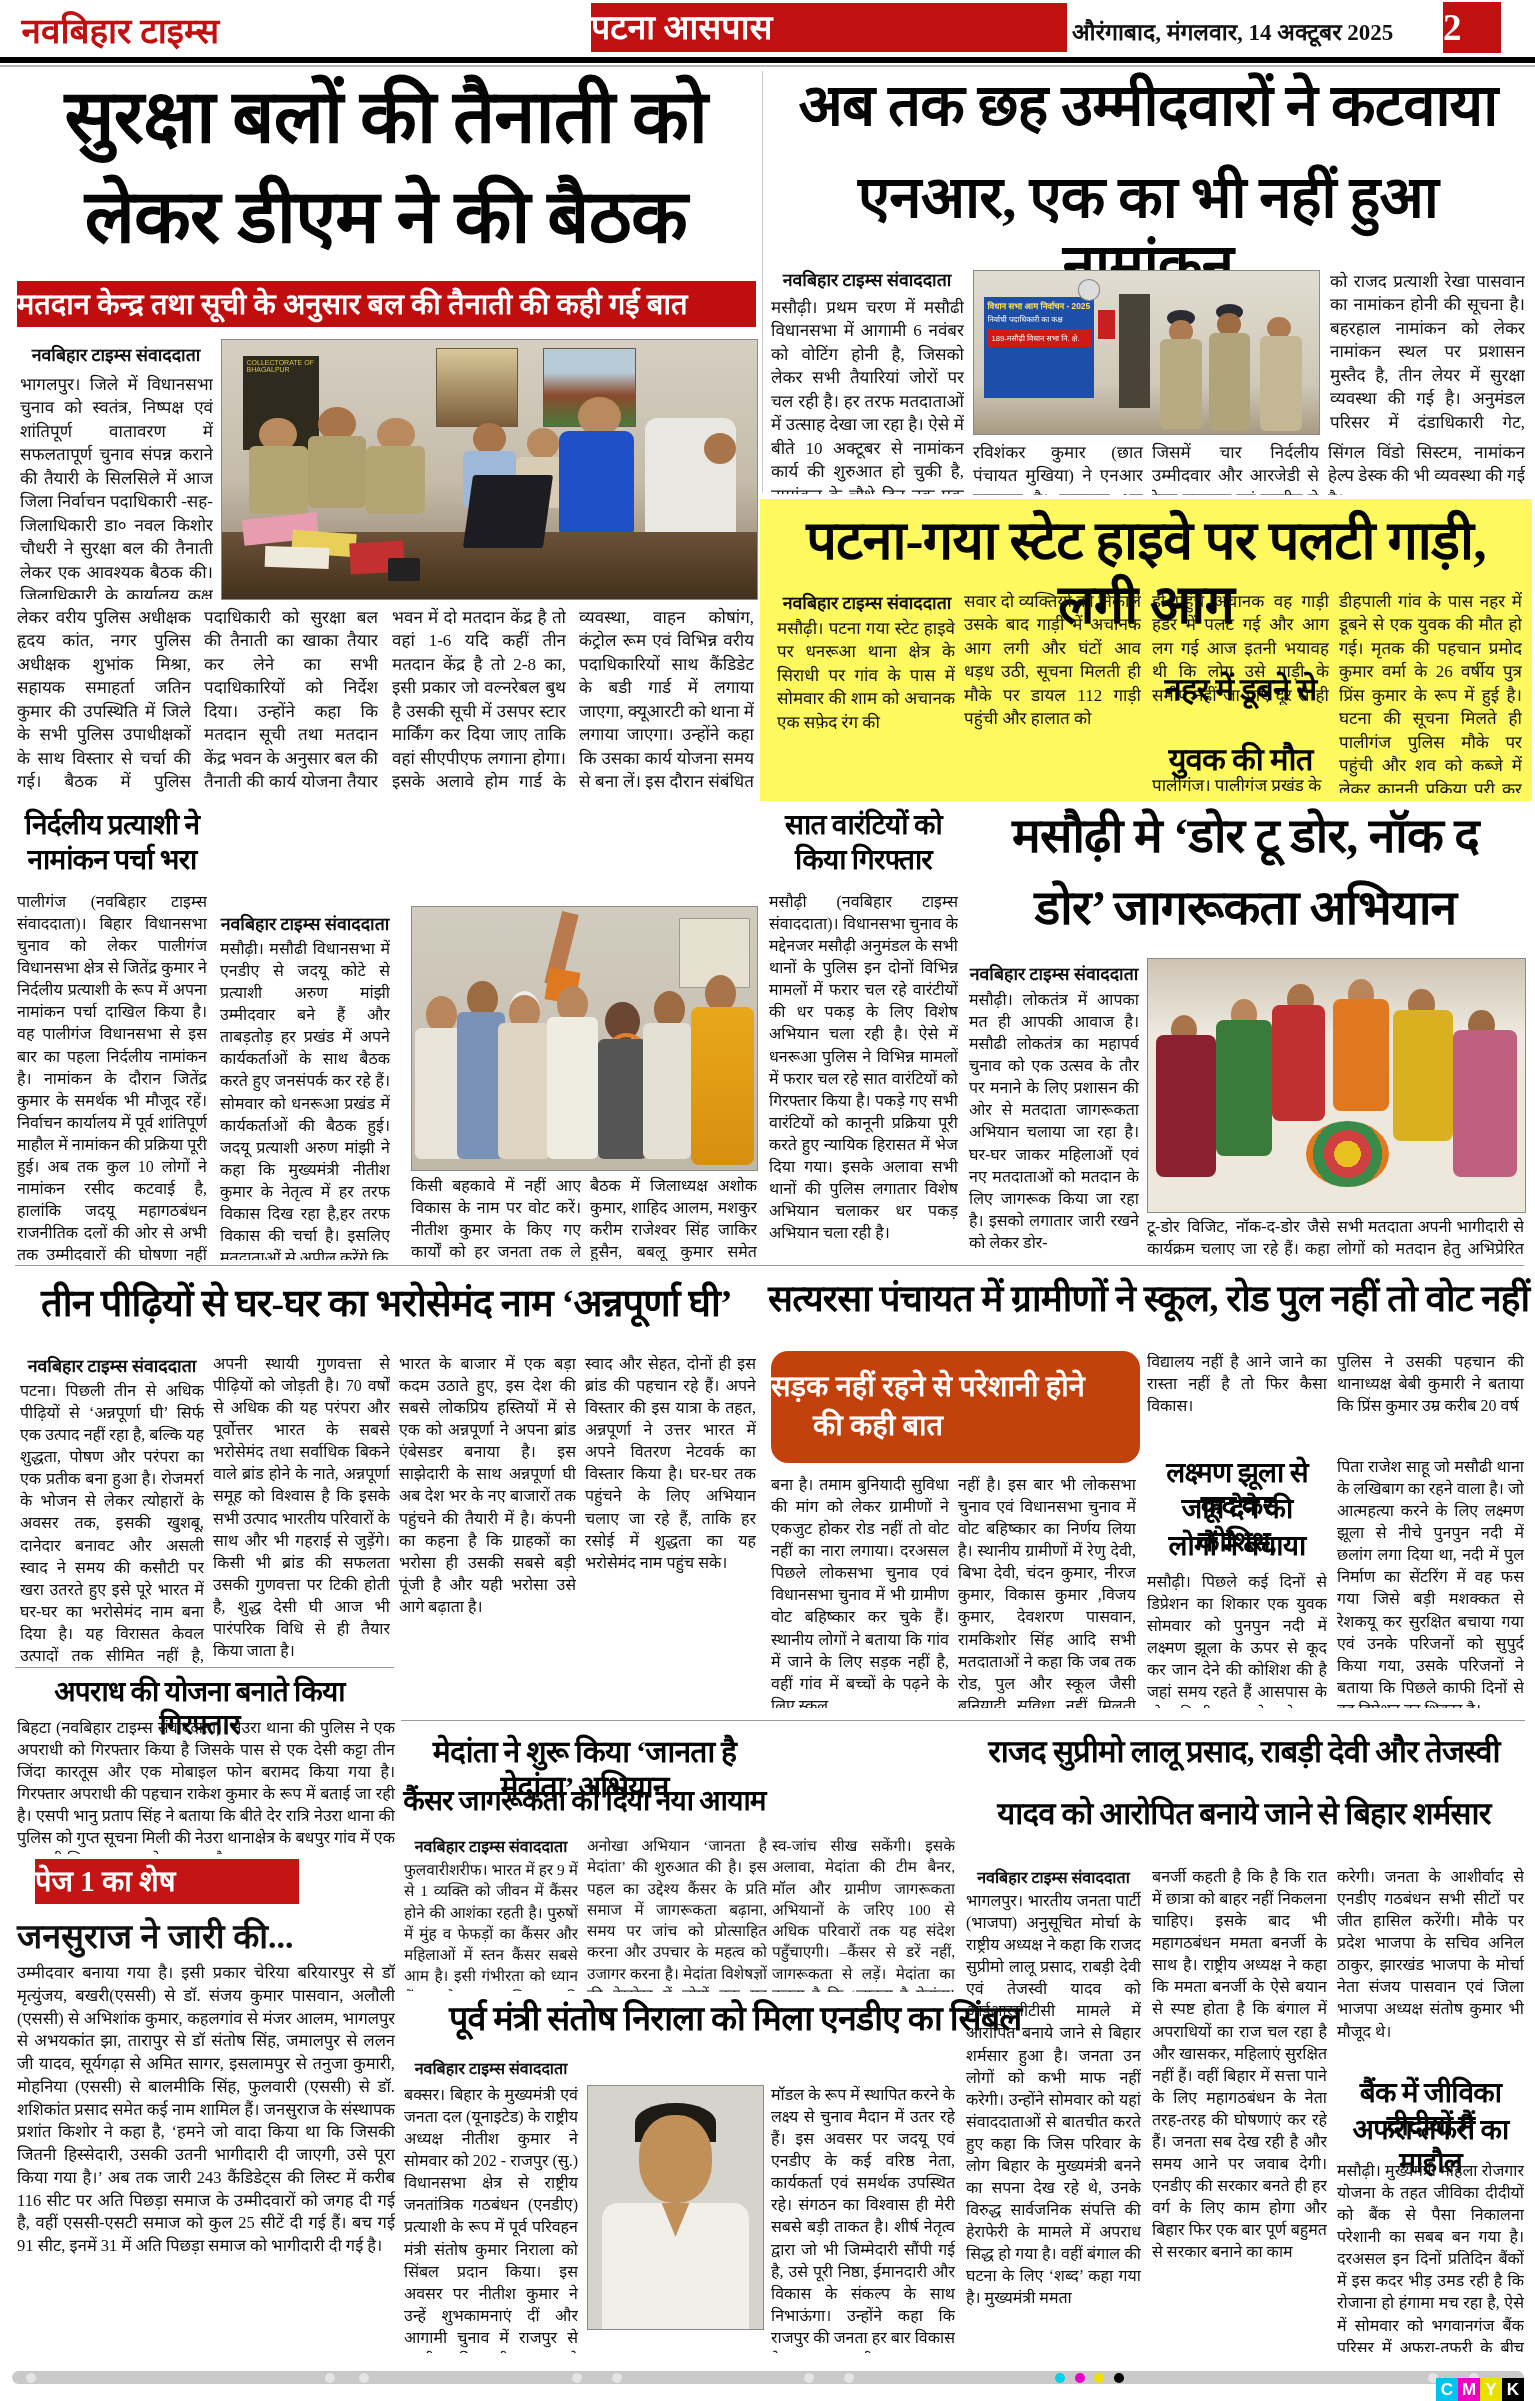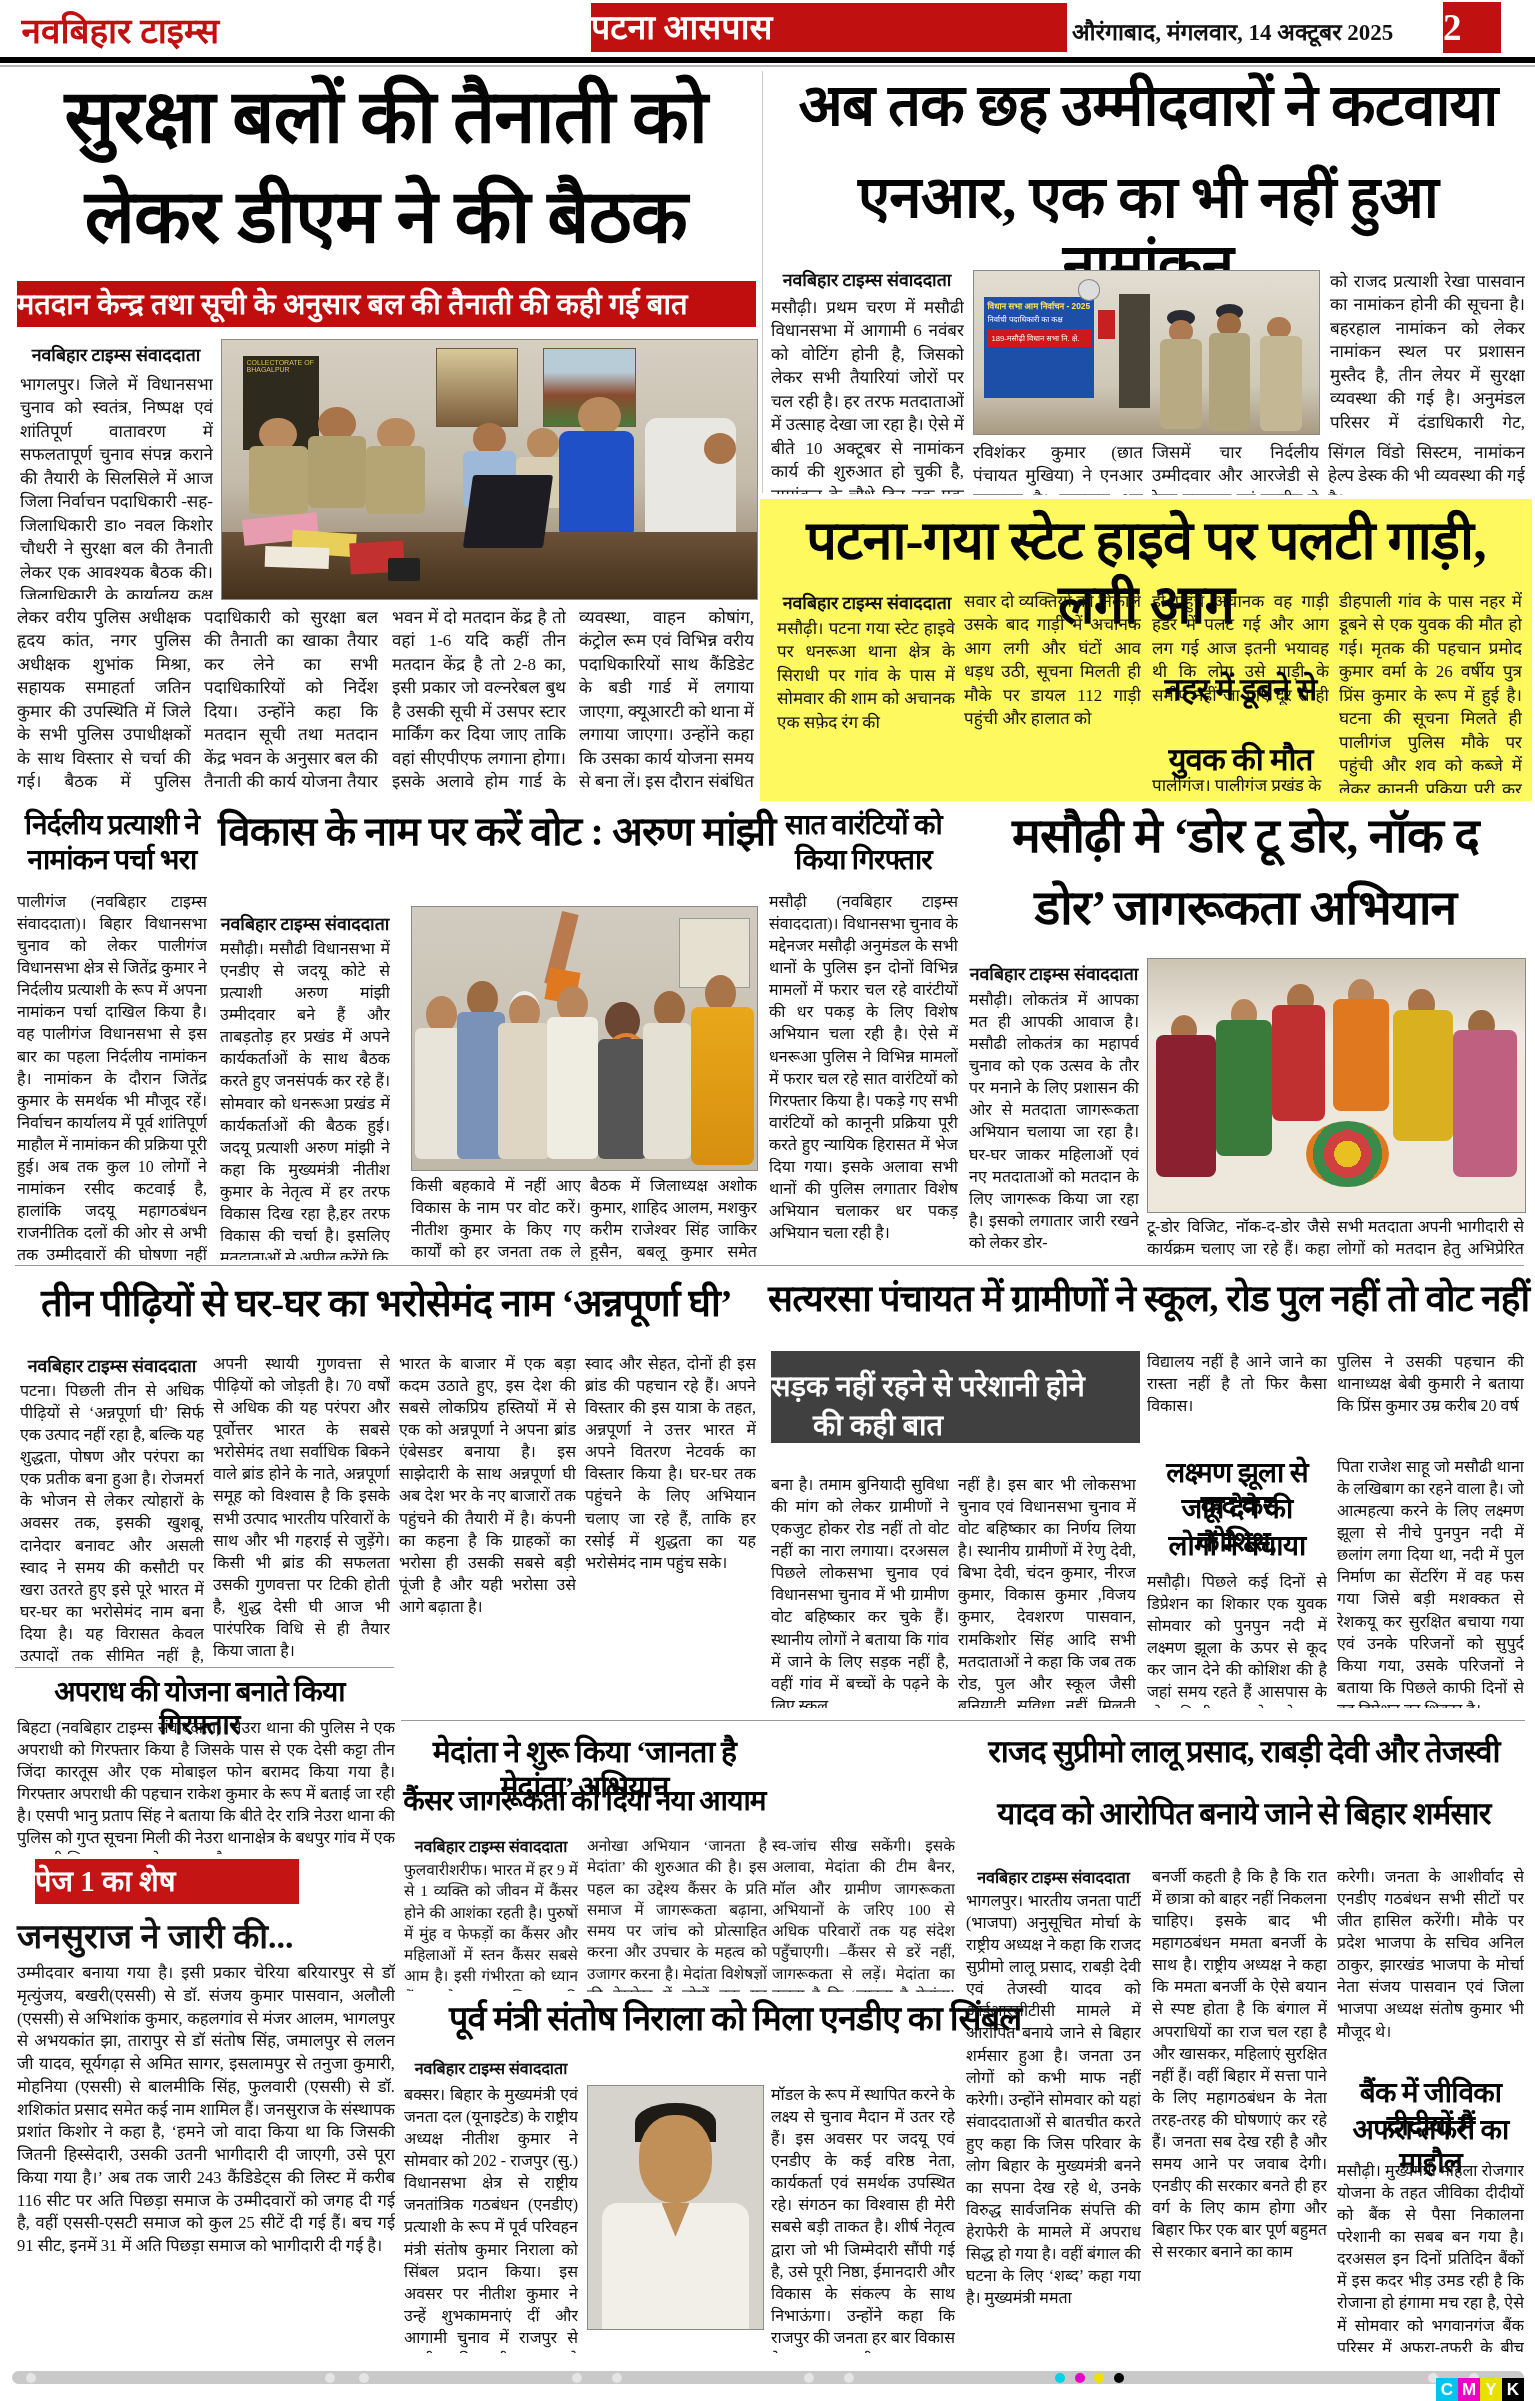--- a/index.html
+++ b/index.html
@@ -108,21 +108,20 @@
   <div class="abs bt" style="left:1152px;top:590px;width:177px;height:115px;">ही पहुंचे अचानक वह गाड़ी हंडर में पलट गई और आग लग गई आज इतनी भयावह थी कि लोग उसे गाड़ी के समीप नहीं जा पाए दूर से ही किसी तरह से आग पर काबू पाने की कोशिश की।</div>
   <div class="abs hl" style="left:1152px;top:672px;width:177px;font-size:31px;">नहर में डूबने से</div>
   <div class="abs hl" style="left:1152px;top:742px;width:177px;font-size:31px;">युवक की मौत</div>
   <div class="abs bt" style="left:1152px;top:774px;width:177px;height:23px;">पालीगंज। पालीगंज प्रखंड के</div>
   <div class="abs bt" style="left:1339px;top:590px;width:183px;height:203px;">डीहपाली गांव के पास नहर में डूबने से एक युवक की मौत हो गई। मृतक की पहचान प्रमोद कुमार वर्मा के 26 वर्षीय पुत्र प्रिंस कुमार के रूप में हुई है। घटना की सूचना मिलते ही पालीगंज पुलिस मौके पर पहुंची और शव को कब्जे में लेकर कानूनी प्रक्रिया पूरी कर शव को पोस्टमार्टम के लिए अनुमंडलीय अस्पताल पालीगंज भेज दिया गया।</div>
 
   <div class="abs hl" style="left:17px;top:808px;width:190px;font-size:28px;">निर्दलीय प्रत्याशी ने</div>
   <div class="abs hl" style="left:17px;top:843px;width:190px;font-size:28px;">नामांकन पर्चा भरा</div>
   <div class="abs bt" style="left:17px;top:891px;width:190px;height:372px;font-size:16px;">पालीगंज (नवबिहार टाइम्स संवाददाता)। बिहार विधानसभा चुनाव को लेकर पालीगंज विधानसभा क्षेत्र से जितेंद्र कुमार ने निर्दलीय प्रत्याशी के रूप में अपना नामांकन पर्चा दाखिल किया है। वह पालीगंज विधानसभा से इस बार का पहला निर्दलीय नामांकन है। नामांकन के दौरान जितेंद्र कुमार के समर्थक भी मौजूद रहें। निर्वाचन कार्यालय में पूर्व शांतिपूर्ण माहौल में नामांकन की प्रक्रिया पूरी हुई। अब तक कुल 10 लोगों ने नामांकन रसीद कटवाई है, हालांकि जदयू महागठबंधन राजनीतिक दलों की ओर से अभी तक उम्मीदवारों की घोषणा नहीं की गई है। इसी कारण नामांकन प्रक्रिया अभी धीमी चल रही है। नामांकन के लिए अब केवल तीन दिन शेष बचे हैं। ऐसे में पालीगंज विधानसभा क्षेत्र में चुनावी सरगर्मी धीरे-धीरे तेज होती जा रही है।</div>
 
-  <div class="abs hl" style="left:218px;top:808px;width:537px;font-size:40px;white-space:nowrap;">विकास के नाम पर करें वोट : अरुण मांझी</div>
   <div class="abs by" style="left:220px;top:911px;width:170px;">नवबिहार टाइम्स संवाददाता</div>
   <div class="abs bt" style="left:220px;top:938px;width:170px;height:322px;font-size:16px;">मसौढ़ी। मसौढी विधानसभा में एनडीए से जदयू कोटे से प्रत्याशी अरुण मांझी उम्मीदवार बने हैं और ताबड़तोड़ हर प्रखंड में अपने कार्यकर्ताओं के साथ बैठक करते हुए जनसंपर्क कर रहे हैं। सोमवार को धनरूआ प्रखंड में कार्यकर्ताओं की बैठक हुई। जदयू प्रत्याशी अरुण मांझी ने कहा कि मुख्यमंत्री नीतीश कुमार के नेतृत्व में हर तरफ विकास दिख रहा है,हर तरफ विकास की चर्चा है। इसलिए मतदाताओं से अपील करेंगे कि</div>
 
   <div class="photo" style="left:411px;top:906px;width:345px;height:263px;background:linear-gradient(180deg,#d2ccc0,#bfb7a8);">
     <div class="r" style="right:2%;top:4%;width:20%;height:26%;background:#e6e0d0;border:1.5px solid #999;"></div>
     <div class="r" style="left:41%;top:2%;width:5%;height:28%;background:#b97a4e;transform:rotate(14deg);"></div>
     <div class="r" style="left:39%;top:24%;width:9%;height:12%;background:#e07820;transform:rotate(10deg);"></div>
     <div class="b" style="left:4%;top:34%;width:9%;height:14%;background:#b9855a;"></div>
     <div class="r" style="left:1%;top:46%;width:14%;height:50%;background:#e8e4da;border-radius:6.1px;"></div>
     <div class="b" style="left:16%;top:28%;width:9%;height:14%;background:#9c6b42;"></div>
@@ -173,21 +172,21 @@
   <div class="hr" style="left:15.4px;top:1265px;width:1509px;"></div>
 
   <div class="abs hl" style="left:17px;top:1281px;width:739px;font-size:38px;white-space:nowrap;">तीन पीढ़ियों से घर-घर का भरोसेमंद नाम ‘अन्नपूर्णा घी’</div>
   <div class="abs by" style="left:20px;top:1353px;width:184px;">नवबिहार टाइम्स संवाददाता</div>
   <div class="abs bt" style="left:20px;top:1380px;width:184px;height:286px;font-size:16px;">पटना। पिछली तीन से अधिक पीढ़ियों से ‘अन्नपूर्णा घी’ सिर्फ एक उत्पाद नहीं रहा है, बल्कि यह शुद्धता, पोषण और परंपरा का एक प्रतीक बना हुआ है। रोजमर्रा के भोजन से लेकर त्योहारों के अवसर तक, इसकी खुशबू, दानेदार बनावट और असली स्वाद ने समय की कसौटी पर खरा उतरते हुए इसे पूरे भारत में घर-घर का भरोसेमंद नाम बना दिया है। यह विरासत केवल उत्पादों तक सीमित नहीं है, बल्कि यह परिवारों में पीढ़ी-दर-पीढ़ी आगे बढ़ाई जाने वाली परंपरा है, जो</div>
   <div class="abs bt" style="left:213px;top:1353px;width:177px;height:313px;font-size:16px;">अपनी स्थायी गुणवत्ता से पीढ़ियों को जोड़ती है। 70 वर्षों से अधिक की यह परंपरा और पूर्वोत्तर भारत के सबसे भरोसेमंद तथा सर्वाधिक बिकने वाले ब्रांड होने के नाते, अन्नपूर्णा समूह को विश्वास है कि इसके सभी उत्पाद भारतीय परिवारों के साथ और भी गहराई से जुड़ेंगे। किसी भी ब्रांड की सफलता उसकी गुणवत्ता पर टिकी होती है, शुद्ध देसी घी आज भी पारंपरिक विधि से ही तैयार किया जाता है।</div>
   <div class="abs bt" style="left:399px;top:1353px;width:177px;height:313px;font-size:16px;">भारत के बाजार में एक बड़ा कदम उठाते हुए, इस देश की सबसे लोकप्रिय हस्तियों में से एक को अन्नपूर्णा ने अपना ब्रांड एंबेसडर बनाया है। इस साझेदारी के साथ अन्नपूर्णा घी अब देश भर के नए बाजारों तक पहुंचने की तैयारी में है। कंपनी का कहना है कि ग्राहकों का भरोसा ही उसकी सबसे बड़ी पूंजी है और यही भरोसा उसे आगे बढ़ाता है।</div>
   <div class="abs bt" style="left:585px;top:1353px;width:171px;height:313px;font-size:16px;">स्वाद और सेहत, दोनों ही इस ब्रांड की पहचान रहे हैं। अपने विस्तार की इस यात्रा के तहत, अन्नपूर्णा ने उत्तर भारत में अपने वितरण नेटवर्क का विस्तार किया है। घर-घर तक पहुंचने के लिए अभियान चलाए जा रहे हैं, ताकि हर रसोई में शुद्धता का यह भरोसेमंद नाम पहुंच सके।</div>
 
   <div class="abs hl" style="left:768px;top:1277px;width:760px;font-size:37px;white-space:nowrap;">सत्यरसा पंचायत में ग्रामीणों ने स्कूल, रोड पुल नहीं तो वोट नहीं के लगाए नारे</div>
-  <div class="abs red" style="left:771px;top:1351px;width:369px;height:92px;background:#404040;">
+  <div class="abs red" style="left:771px;top:1351px;width:369px;height:112px;background:#c2410c;border-radius:17px;">
     <div style="font-size:29px;margin-top:14px;">सड़क नहीं रहने से परेशानी होने</div>
     <div style="font-size:29px;margin-left:42px;">की कही बात</div>
   </div>
   <div class="abs bt" style="left:771px;top:1474px;width:178px;height:234px;font-size:16px;">बना है। तमाम बुनियादी सुविधा की मांग को लेकर ग्रामीणों ने एकजुट होकर रोड नहीं तो वोट नहीं का नारा लगाया। दरअसल पिछले लोकसभा चुनाव एवं विधानसभा चुनाव में भी ग्रामीण वोट बहिष्कार कर चुके हैं। स्थानीय लोगों ने बताया कि गांव में जाने के लिए सड़क नहीं है, वहीं गांव में बच्चों के पढ़ने के लिए स्कूल</div>
   <div class="abs bt" style="left:958px;top:1474px;width:178px;height:234px;font-size:16px;">नहीं है। इस बार भी लोकसभा चुनाव एवं विधानसभा चुनाव में वोट बहिष्कार का निर्णय लिया है। स्थानीय ग्रामीणों में रेणु देवी, बिभा देवी, चंदन कुमार, नीरज कुमार, विकास कुमार ,विजय कुमार, देवशरण पासवान, रामकिशोर सिंह आदि सभी मतदाताओं ने कहा कि जब तक रोड, पुल और स्कूल जैसी बुनियादी सुविधा नहीं मिलती तब तक वोट बहिष्कार करेंगे।</div>
   <div class="abs bt" style="left:1147px;top:1351px;width:180px;height:98px;font-size:16px;">विद्यालय नहीं है आने जाने का रास्ता नहीं है तो फिर कैसा विकास।</div>
   <div class="abs bt" style="left:1337px;top:1351px;width:187px;height:98px;font-size:16px;">पुलिस ने उसकी पहचान की थानाध्यक्ष बेबी कुमारी ने बताया कि प्रिंस कुमार उम्र करीब 20 वर्ष</div>
 
   <div class="abs hl" style="left:1147px;top:1456px;width:180px;font-size:28px;">लक्ष्मण झूला से कूद कर</div>
   <div class="abs hl" style="left:1147px;top:1492px;width:180px;font-size:28px;">जान देने की कोशिश,</div>

